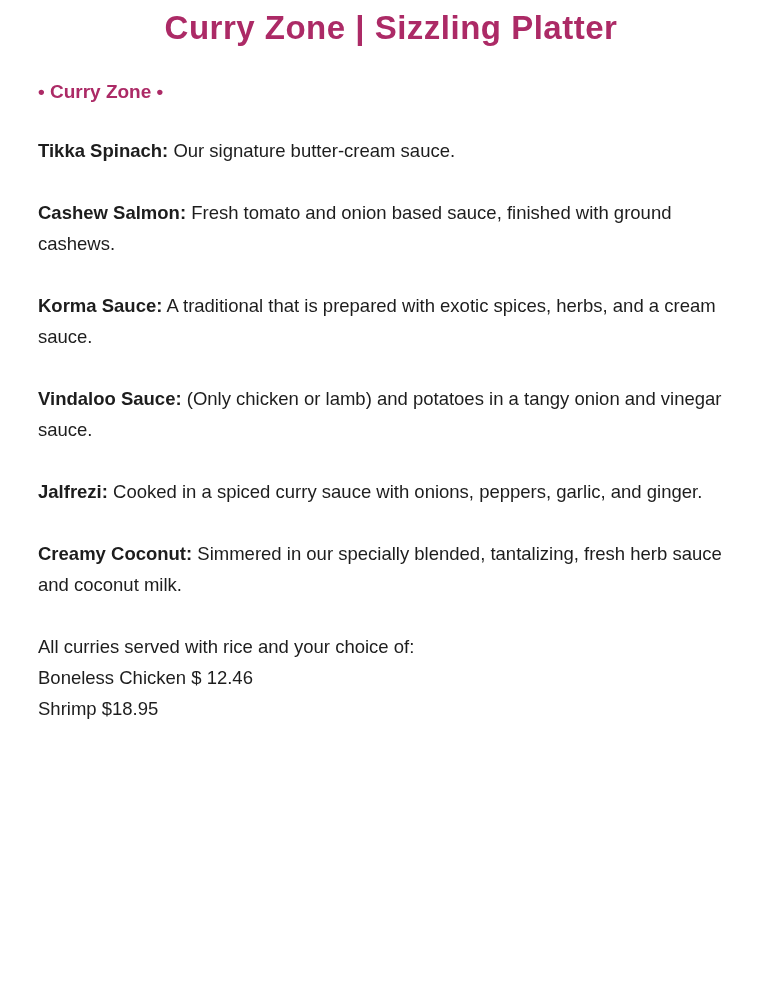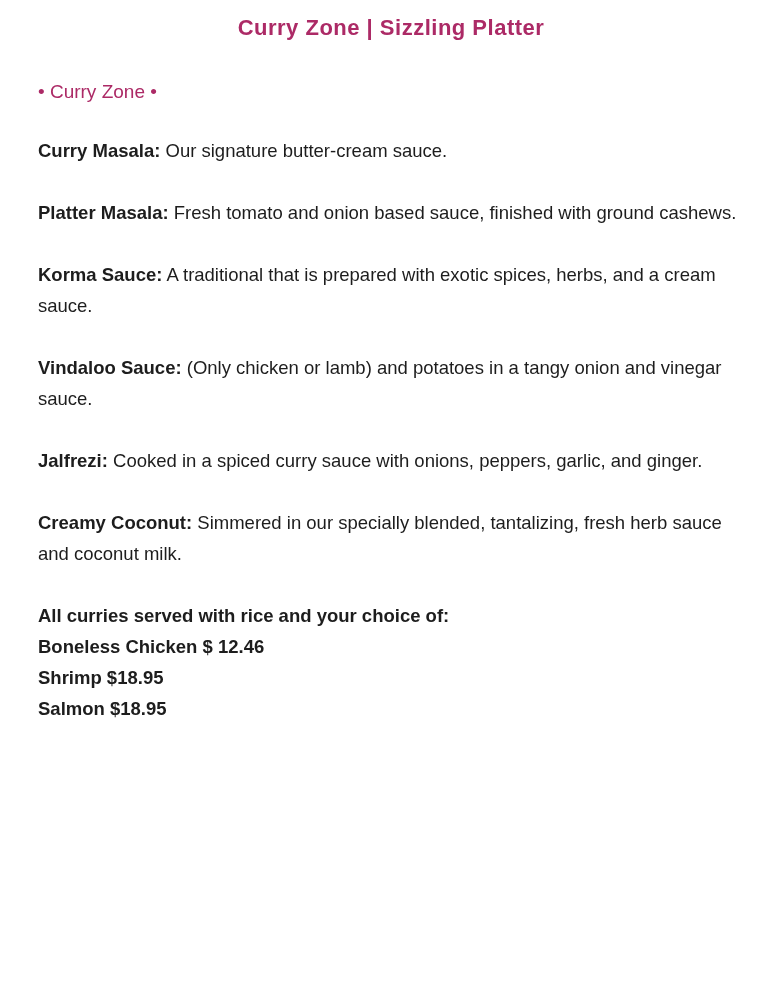--- a/index.html
+++ b/index.html
@@ -12,67 +12,67 @@
     height: 1000px;
     overflow: hidden;
     font-family: "Liberation Sans", "DejaVu Sans", sans-serif;
     color: #1d1d1d;
   }
   .page {
     padding: 0 36px 0 38px;
     box-sizing: border-box;
   }
   .title {
-    font-size: 22px;
+    font-size: 33px;
     font-weight: bold;
     text-align: center;
     color: #ac2a66;
     margin: 6px 0 0 0;
     line-height: 44px;
     letter-spacing: 0.5px;
   }
   .subtitle {
     font-size: 19px;
-    font-weight: normal;
+    font-weight: bold;
     color: #ac2a66;
     margin: 30px 0 14px 0;
     line-height: 24px;
   }
   .menu-item {
     font-size: 18.5px;
     line-height: 31px;
     margin: 31px 0;
   }
   .menu-item b {
     font-weight: bold;
     color: #1d1d1d;
   }
   .pricing {
     margin-top: 31px;
     font-size: 18.5px;
     line-height: 31px;
-    font-weight: bold;
+    font-weight: normal;
   }
 </style>
 </head>
 <body>
 
 <div class="page">
 
   <h1 class="title">Curry Zone | Sizzling Platter</h1>
 
   <div class="subtitle">• Curry Zone •</div>
 
   <p class="menu-item">
-    <b>Curry Masala:</b>
+    <b>Tikka Spinach:</b>
     <span>Our signature butter-cream sauce.</span>
   </p>
 
   <p class="menu-item">
-    <b>Platter Masala:</b>
+    <b>Cashew Salmon:</b>
     <span>Fresh tomato and onion based sauce, finished with ground cashews.</span>
   </p>
 
   <p class="menu-item">
     <b>Korma Sauce:</b>
     <span>A traditional that is prepared with exotic spices, herbs, and a cream sauce.</span>
   </p>
 
 
   <p class="menu-item">
@@ -88,16 +88,15 @@
   <p class="menu-item">
     <b>Creamy Coconut:</b>
     <span>Simmered in our specially blended, tantalizing, fresh herb sauce and coconut milk.</span>
   </p>
 
 
   <div class="pricing">
     <div>All curries served with rice and your choice of:</div>
     <div>Boneless Chicken $ 12.46</div>
     <div>Shrimp $18.95</div>
-    <div>Salmon $18.95</div>
   </div>
 
 </div>
 
 </body></html>

